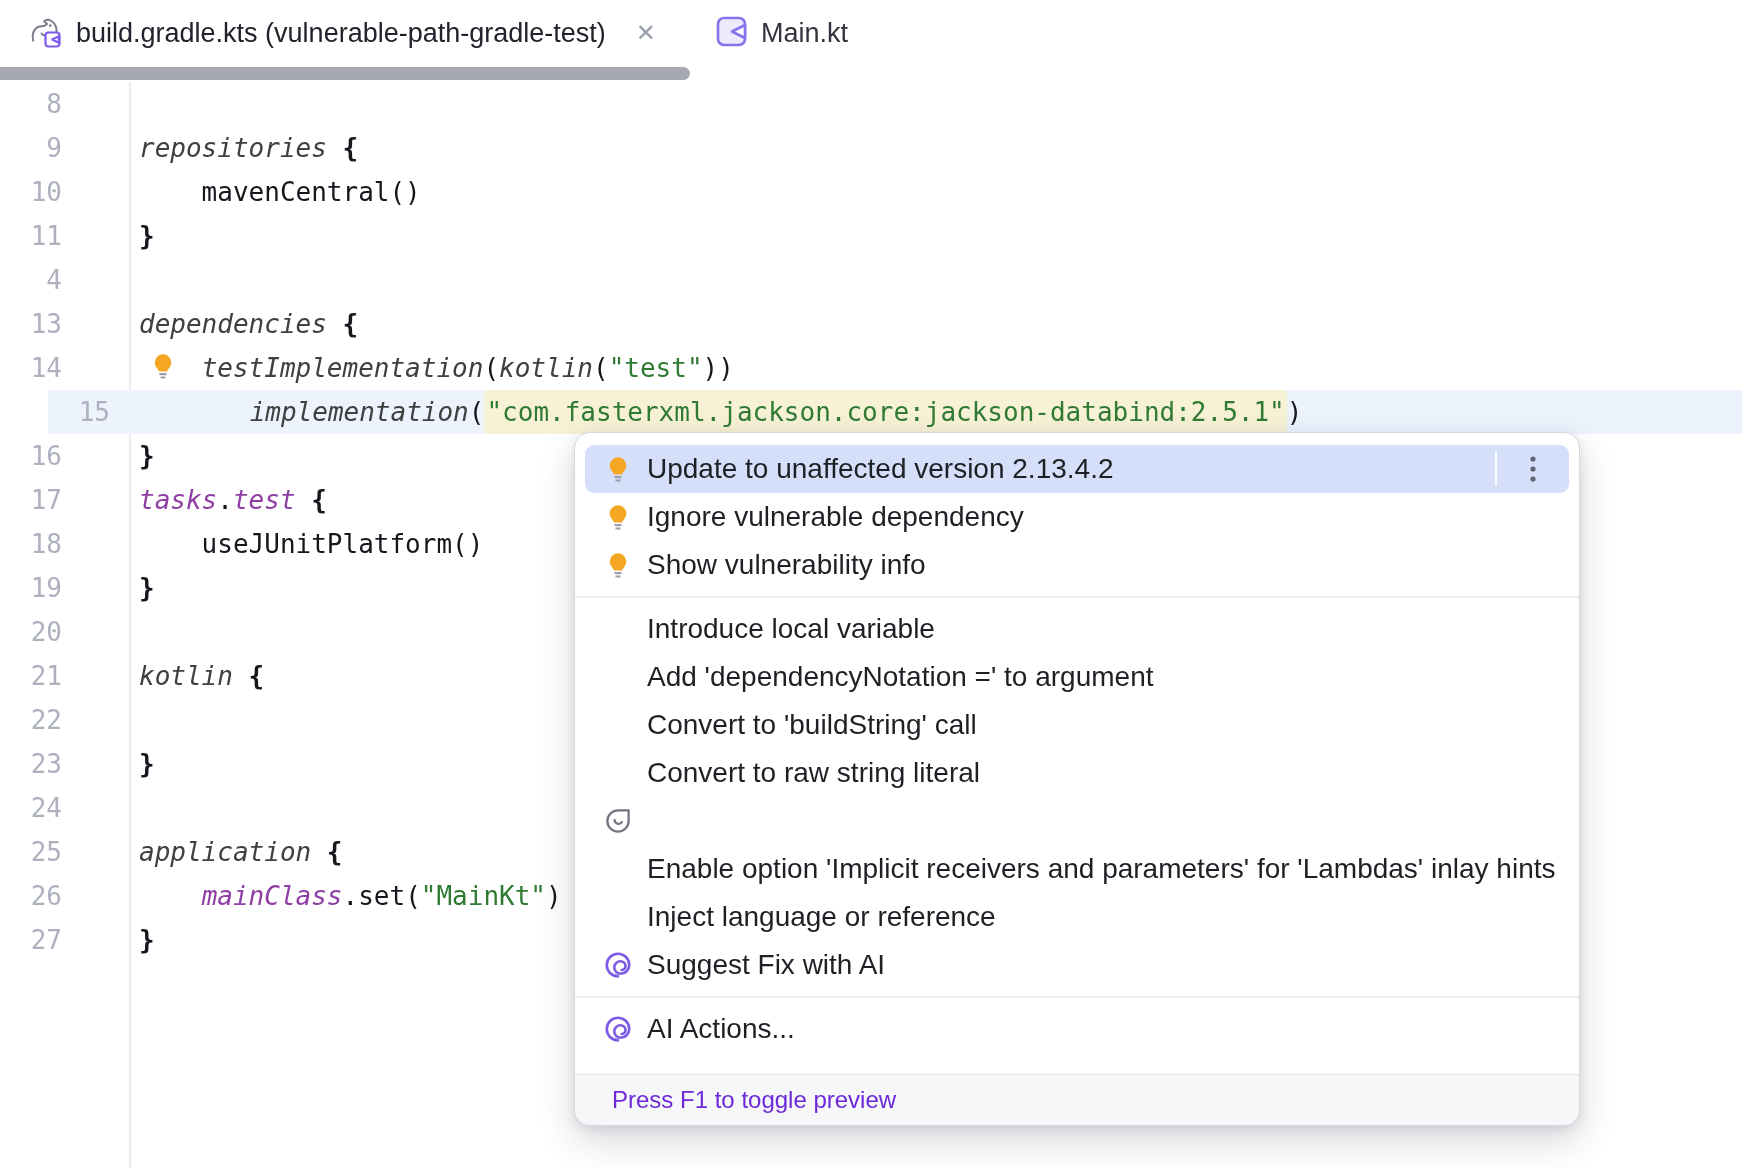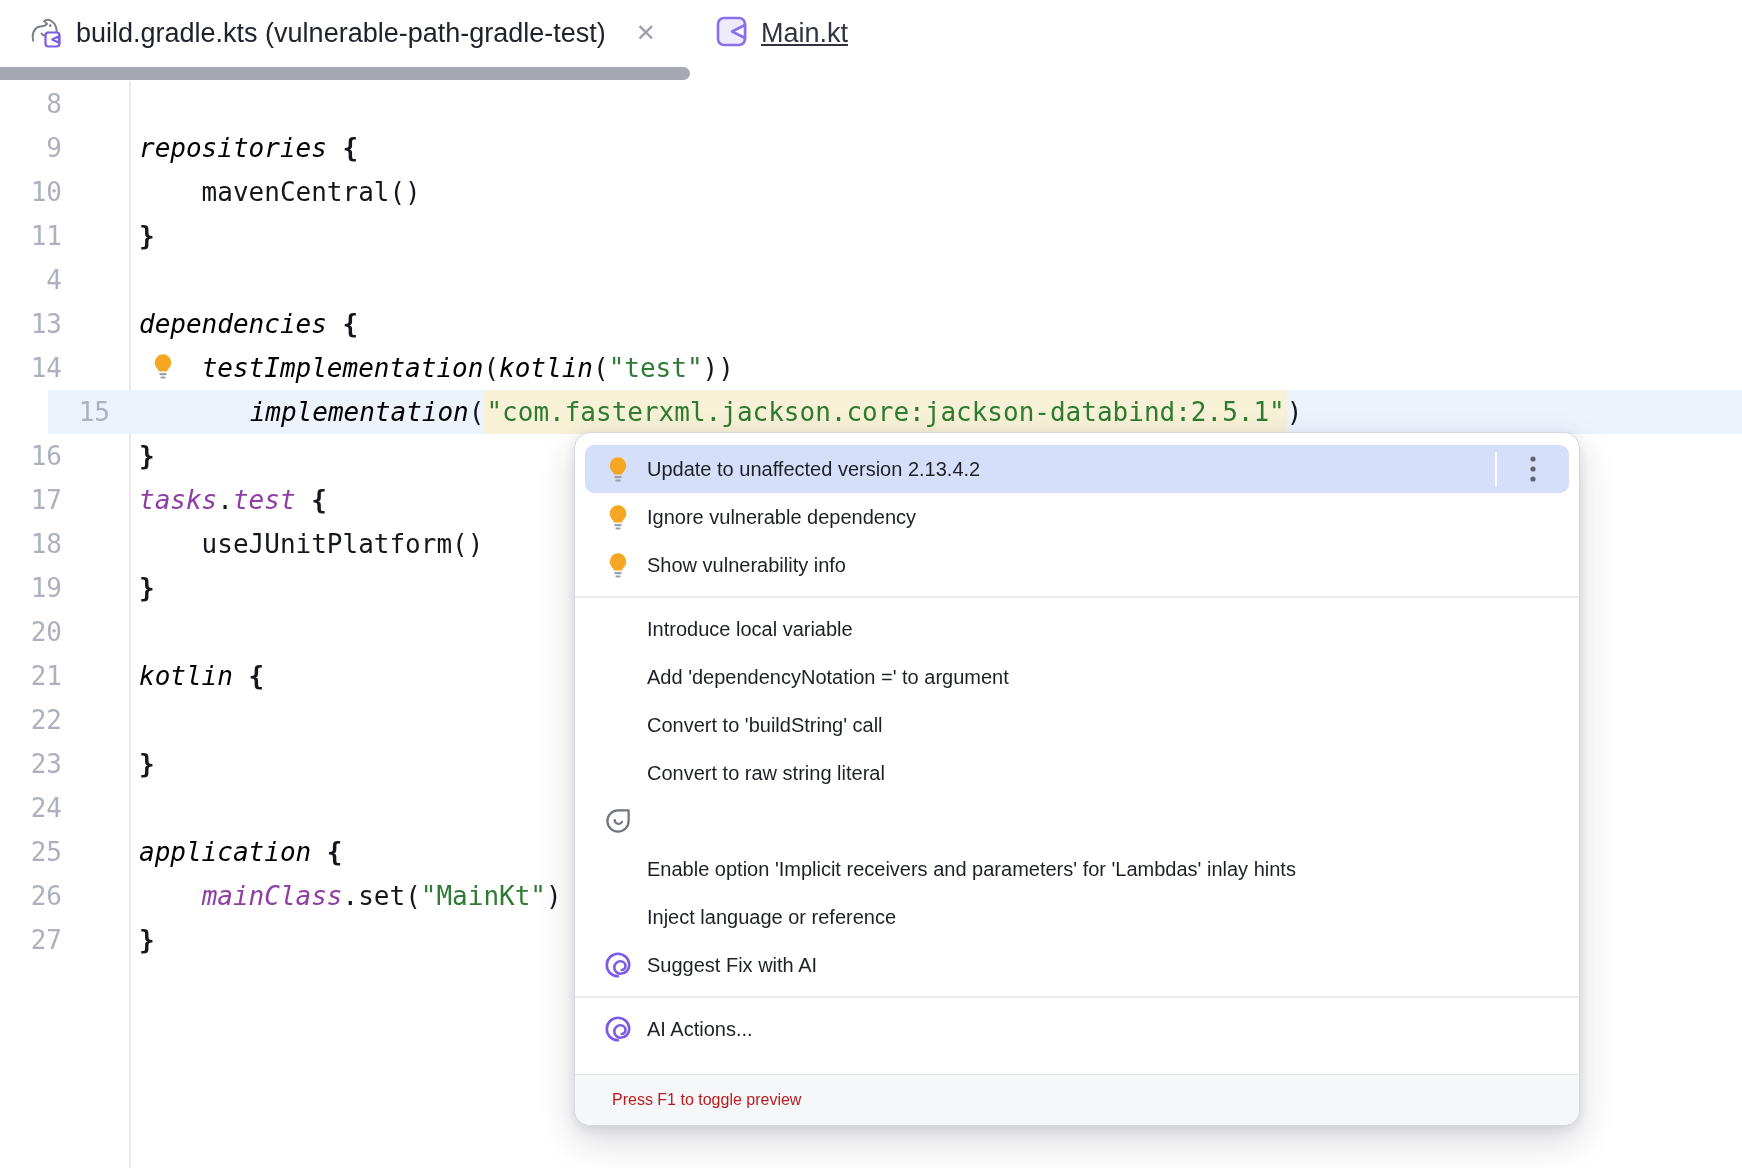--- a/index.html
+++ b/index.html
@@ -5,58 +5,58 @@
   html,body{margin:0;padding:0;background:#fff;}
   .screen{position:relative;width:1742px;height:1168px;background:#fff;overflow:hidden;
           font-family:"Liberation Sans",sans-serif;padding-left:30px;-webkit-font-smoothing:antialiased;}
 
   
   .tabbar{position:absolute;left:0;top:0;width:100%;height:82px;background:#fff;}
   .tab{position:absolute;top:0;height:66px;display:flex;align-items:center;gap:14px;cursor:default;}
   .tab-1{left:26px;}
   .tab-2{left:716px;}
   .tab-label{font-size:27px;color:#20232b;white-space:nowrap;}
-  .tab-2 .tab-label{color:#31343d;text-decoration:underline;}
+  .tab-2 .tab-label{color:#31343d;}
   .tab-close{font-size:24px;color:#9ba1ad;margin-left:16px;line-height:1;}
   .tab-underline{position:absolute;left:0;top:67px;width:690px;height:13px;background:#a6a9b3;
                  border-radius:0 7px 7px 0;}
 
   
   .editor{position:absolute;left:0;top:82px;right:0;bottom:0;background:#fff;
           font-family:"DejaVu Sans Mono",monospace;font-size:26px;}
   .gutter-sep{position:absolute;left:129px;top:0;bottom:0;width:2px;background:#e9eaee;}
   .code-line{position:relative;height:44px;display:flex;align-items:center;white-space:pre;}
   .code-line.current{background:#edf3fd;margin-left:48px;}
   .lnum{display:inline-block;width:62px;flex:none;text-align:right;color:#adb1bf;}
   .ctext{padding-left:77px;flex:none;}
   .gicon{position:absolute;left:148px;top:5px;width:34px;height:34px;}
-  .tk-kw{color:#000000;font-style:italic;}
+  .tk-kw{color:#404040;font-style:italic;}
   .tk-pu{color:#8f3fa3;font-style:italic;}
   .tk-st{color:#2f7b33;}
   .tk-sh{color:#2f7b33;background:#f7f1d6;border-radius:4px;padding:7px 2px;}
   .tk-nu{color:#1750eb;}
   .tk-pl{color:#15171d;}
   .tk-br{color:#15171d;font-weight:600;}
 
   
   .popup{position:absolute;left:574px;top:432px;width:1006px;height:694px;background:#fff;
          border:1px solid #d6d8de;border-radius:16px;box-sizing:border-box;overflow:hidden;
          box-shadow:0 14px 36px rgba(32,36,58,.18),0 3px 10px rgba(32,36,58,.10);}
   .popup-body{padding-top:12px;}
   .menu-item{height:48px;margin:0 10px;display:flex;align-items:center;gap:14px;
-             padding-left:18px;border-radius:9px;font-size:20px;color:#1d2025;cursor:default;}
+             padding-left:18px;border-radius:9px;font-size:28px;color:#1d2025;cursor:default;}
   .menu-item.selected{background:#d5dffa;}
   .mi-icon{width:30px;height:30px;flex:none;display:flex;align-items:center;justify-content:center;}
   .mi-label{white-space:nowrap;}
   .menu-sep{height:2px;background:#eaecf0;margin:7px 0;}
   .kebab{width:72px;margin-left:auto;align-self:center;height:34px;display:flex;align-items:center;
          justify-content:center;border-left:2px solid rgba(255,255,255,.92);}
   .popup-footer{position:absolute;left:0;right:0;bottom:0;height:51px;background:#f6f7f9;
                 border-top:1px solid #e3e5e9;display:flex;align-items:center;padding-left:37px;
-                font-size:16px;color:#b91c1c;box-sizing:border-box;}
+                font-size:24px;color:#6d28d9;box-sizing:border-box;}
 </style>
 </head>
 <body>
 
 <div class="screen">
 
   <div class="tabbar">
     <div class="tab tab-1">
       <span>
         <svg width="36" height="36" viewBox="0 0 36 36" fill="none">

